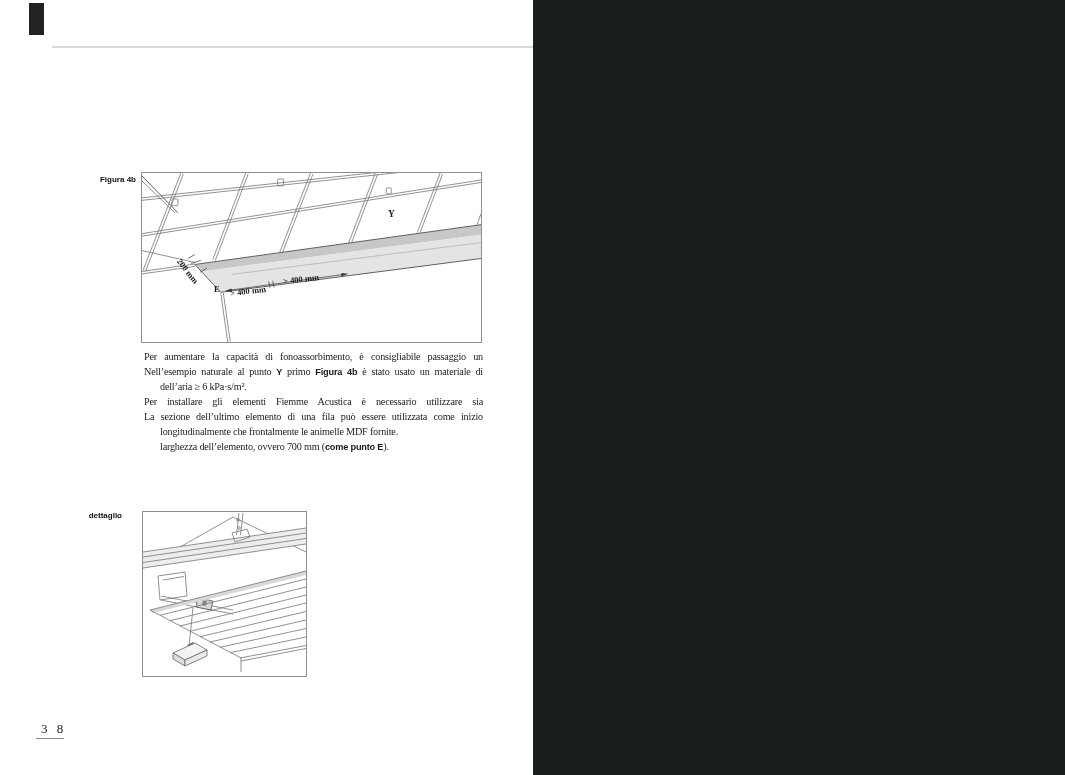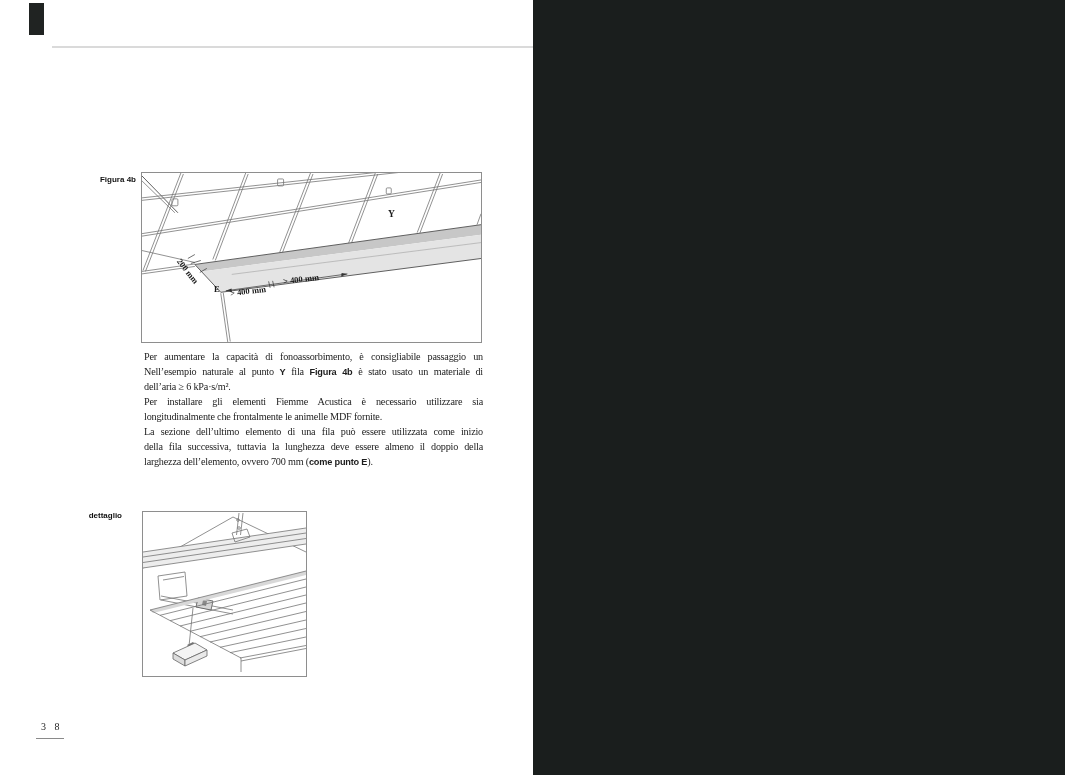--- a/index.html
+++ b/index.html
@@ -26,24 +26,24 @@
   #ann-y    { left:246px; top:37px;  font-size:9.5px; }
   #ann-200  { left:31px;  top:94px;  font-size:8.5px; transform:rotate(52deg); }
   #ann-e    { left:72px;  top:112px; font-size:8.5px; }
   #ann-400a { left:88px;  top:114px; font-size:8.5px; transform:rotate(-7deg); }
   #ann-400b { left:141px; top:102px; font-size:8.5px; transform:rotate(-7deg); }
 
   #bodytext { position:absolute; left:144px; top:349px; width:339px;
               font-size:10.2px; letter-spacing:-0.2px; color:#1c1c1c; }
   .tl { height:15px; line-height:15px; overflow:hidden;
         text-align:justify; text-align-last:justify; }
-  .tl.end { text-align-last:left; }
+  .tl.end { text-align-last:left;margin-left:16px; }
   .b { font-family:"Liberation Sans", sans-serif; font-weight:bold; font-size:9.2px; }
 
-  #pagenum { position:absolute; left:41px; top:721px; font-size:10px;
+  #pagenum { position:absolute; left:41px; top:721px; font-size:13px;
              letter-spacing:3px; color:#222; }
   #pagenum-rule { position:absolute; left:36px; top:738px; width:28px; height:1px; background:#8a8a8a; }
 
   .ln  { stroke:#757575; stroke-width:0.8; fill:none; }
   .lnd { stroke:#5f5f5f; stroke-width:1; fill:none; }
   .dim { stroke:#333; stroke-width:0.7; fill:none; }
 </style>
 </head>
 <body>
 
@@ -103,26 +103,25 @@
   </svg>
   <span class="ann" id="ann-y">Y</span>
   <span class="ann" id="ann-200">200 mm</span>
   <span class="ann" id="ann-e">E</span>
   <span class="ann" id="ann-400a">&gt; 400 mm</span>
   <span class="ann" id="ann-400b">&gt; 400 mm</span>
 </div>
 
 <div id="bodytext">
     <div class="tl"><span>Per aumentare la capacità di fonoassorbimento, è consigliabile passaggio un</span></div>
-    <div class="tl"><span>Nell’esempio naturale al punto </span><span class="b">Y</span><span> fila </span><span class="b">Figura 4b</span><span> è stato usato un materiale di</span></div>
+    <div class="tl"><span>Nell’esempio naturale al punto </span><span class="b">Y</span><span> primo </span><span class="b">Figura 4b</span><span> è stato usato un materiale di</span></div>
     <div class="tl end"><span>dell’aria ≥ 6 kPa·s/m².</span></div>
     <div class="tl"><span>Per installare gli elementi Fiemme Acustica è necessario utilizzare sia</span></div>
+    <div class="tl"><span>La sezione dell’ultimo elemento di una fila può essere utilizzata come inizio</span></div>
     <div class="tl end"><span>longitudinalmente che frontalmente le animelle MDF fornite.</span></div>
-    <div class="tl"><span>La sezione dell’ultimo elemento di una fila può essere utilizzata come inizio</span></div>
-    <div class="tl"><span>della fila successiva, tuttavia la lunghezza deve essere almeno il doppio della</span></div>
     <div class="tl end"><span>larghezza dell’elemento, ovvero 700 mm (</span><span class="b">come punto E</span><span>).</span></div>
   </div>
 
 <div class="fig-label" id="lbl-detail">dettaglio</div>
 
 <div class="figbox" id="fig2">
   <svg viewBox="0 0 163 164" preserveAspectRatio="none">
 
     <path class="ln" d="M0,56 L90,5"></path>
       <path class="ln" d="M90,5 L163,40"></path>

